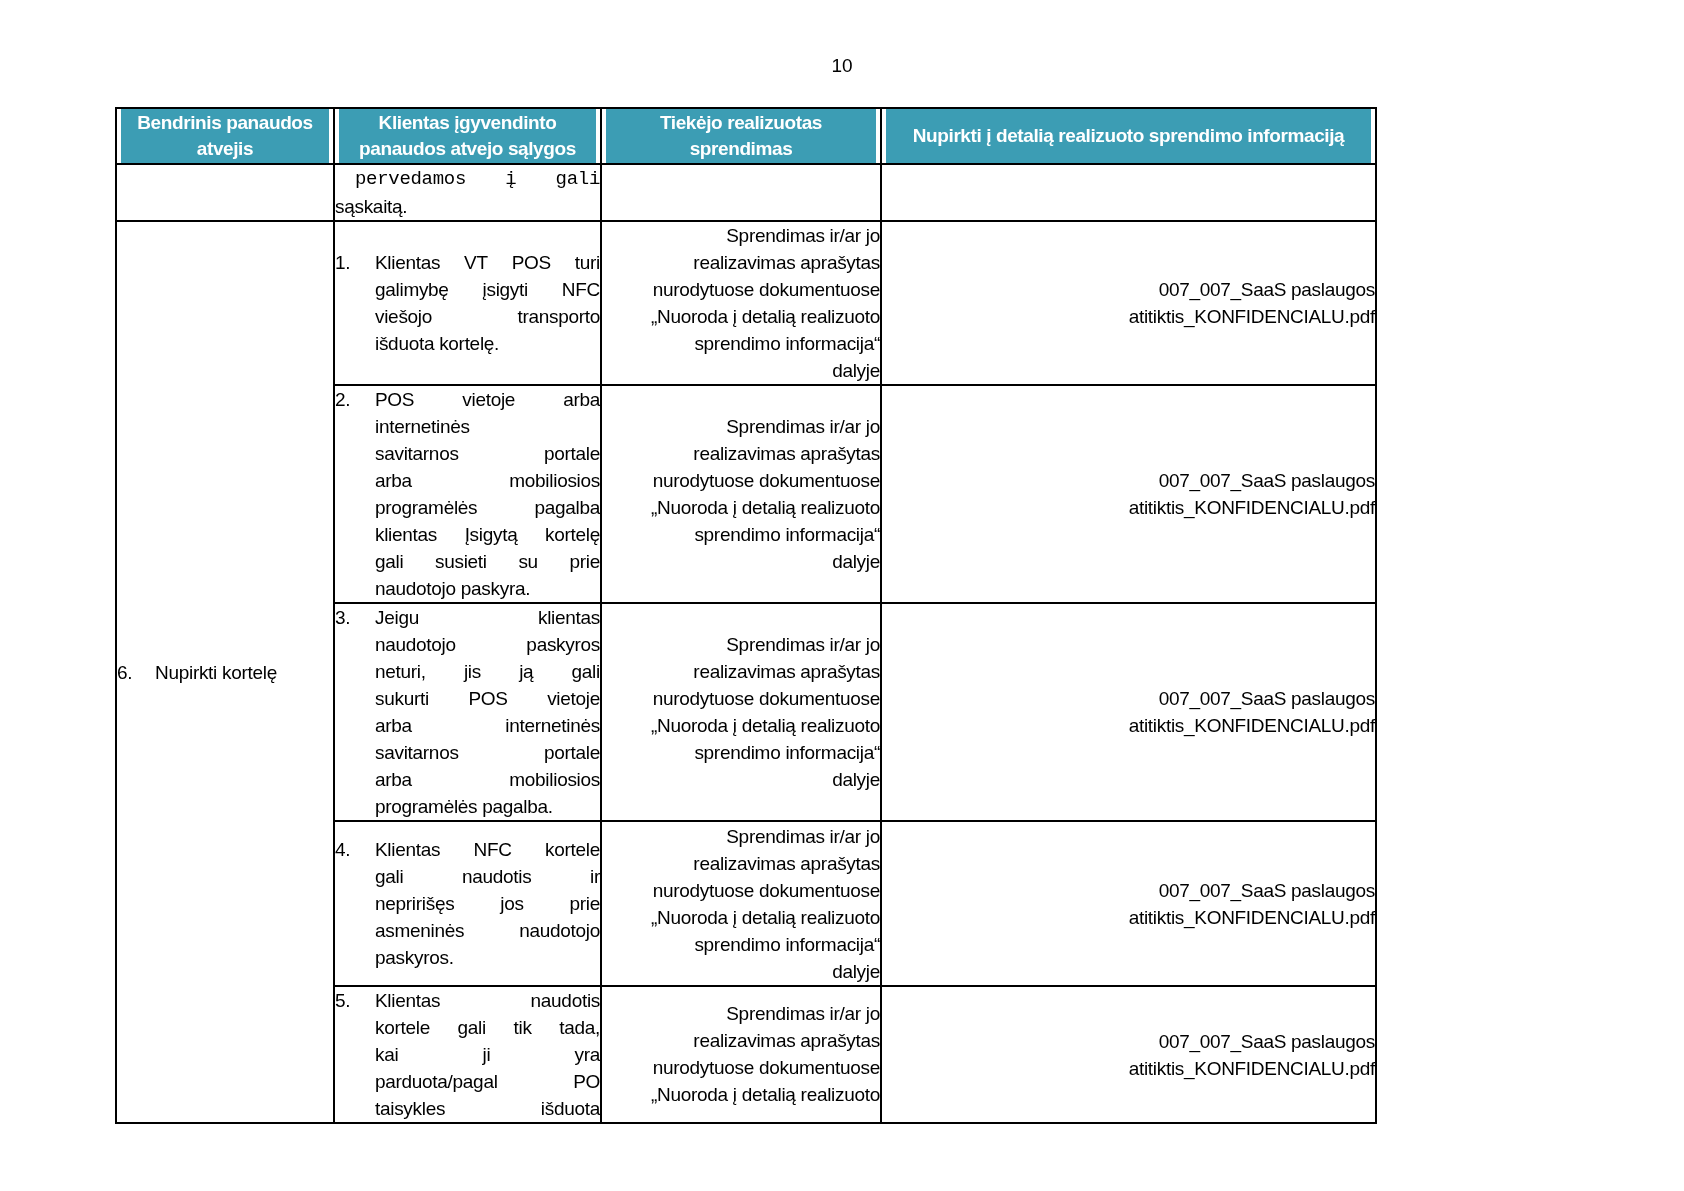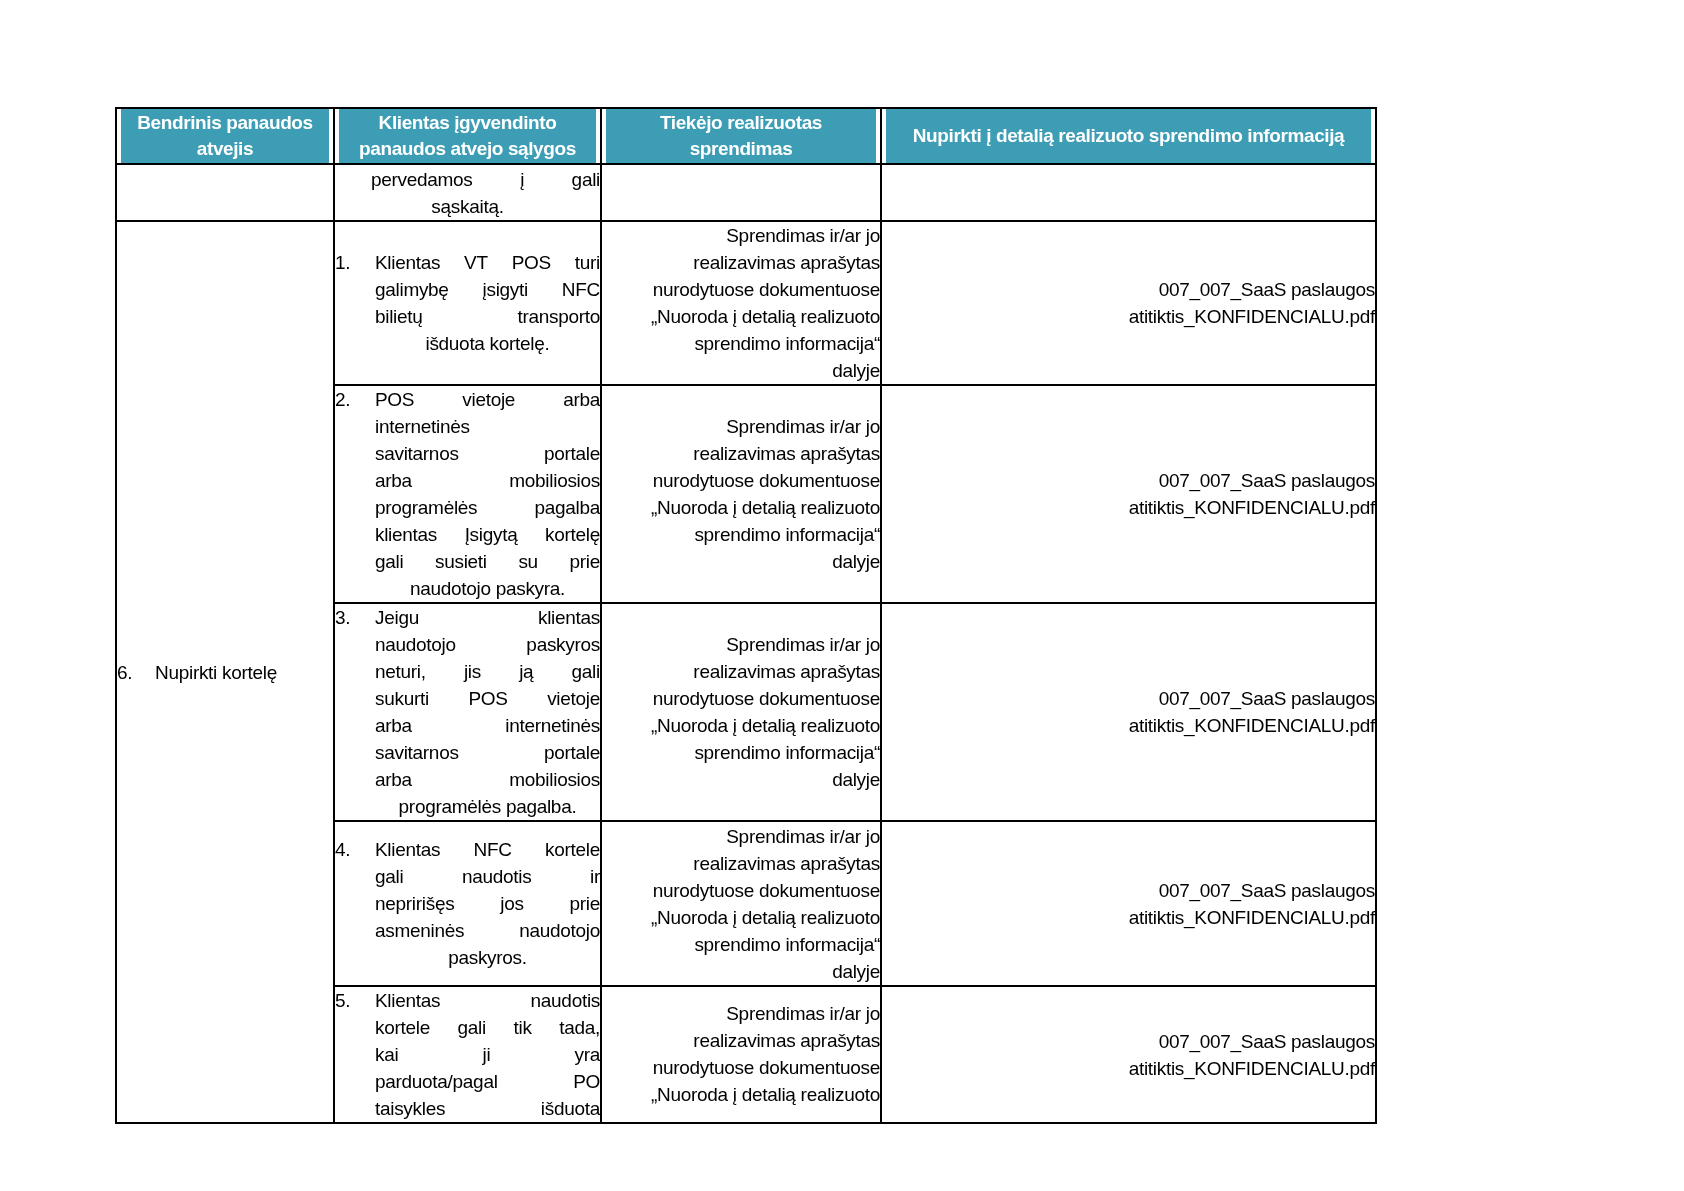--- a/index.html
+++ b/index.html
@@ -62,31 +62,32 @@
   .item .num{flex:none;text-align:left;}
   .item .body{flex:1;min-width:0;}
   td.cond{padding-left:4px;padding-right:6px;}
   td.cond .num{width:40px;}
   td.usecase{padding-left:7px;}
   td.usecase .num{width:38px;}
   td.usecase .label{white-space:nowrap;}
   td.carry{padding-left:13px;padding-right:6px;}
   .jl{display:flex;justify-content:space-between;white-space:nowrap;}
   .jl span{flex:none;}
-  .ll{white-space:nowrap;text-align:center;}
-  .indent1{margin-left:36px;}
+  .ll{white-space:nowrap;text-align:left;}
+  .indent1{margin-left:20px;font-family:Liberation Mono, monospace;}
   td.center-col{text-align:center;}
   td.center-col .cline{white-space:nowrap;text-align:right;}
   td.vbottom{vertical-align:bottom;}
   td.vbottom .pad-bottom{padding-bottom:2px;}
 </style>
 </head>
 <body>
 
 <div class="page">
+  <div class="page-number">10</div>
   <table class="uc">
     <colgroup>
       <col style="width:218px">
         <col style="width:267px">
         <col style="width:280px">
         <col style="width:495px">
     </colgroup>
     <thead>
         <tr style="height: 56px;">
           <th class="hdr">
@@ -136,21 +137,21 @@
                   <span>VT</span>
                   <span>POS</span>
                   <span>turi</span>
                 </div>
                 <div class="jl">
                   <span>galimybę</span>
                   <span>įsigyti</span>
                   <span>NFC</span>
                 </div>
                 <div class="jl">
-                  <span>bilietų</span>
+                  <span>viešojo</span>
                   <span>transporto</span>
                 </div>
                 <div class="ll">išduota kortelę.</div>
               </div>
             </div>
           </td>
           <td class="center-col">
             <div class="cline">Sprendimas ir/ar jo</div>
             <div class="cline">realizavimas aprašytas</div>
             <div class="cline">nurodytuose dokumentuose</div>

